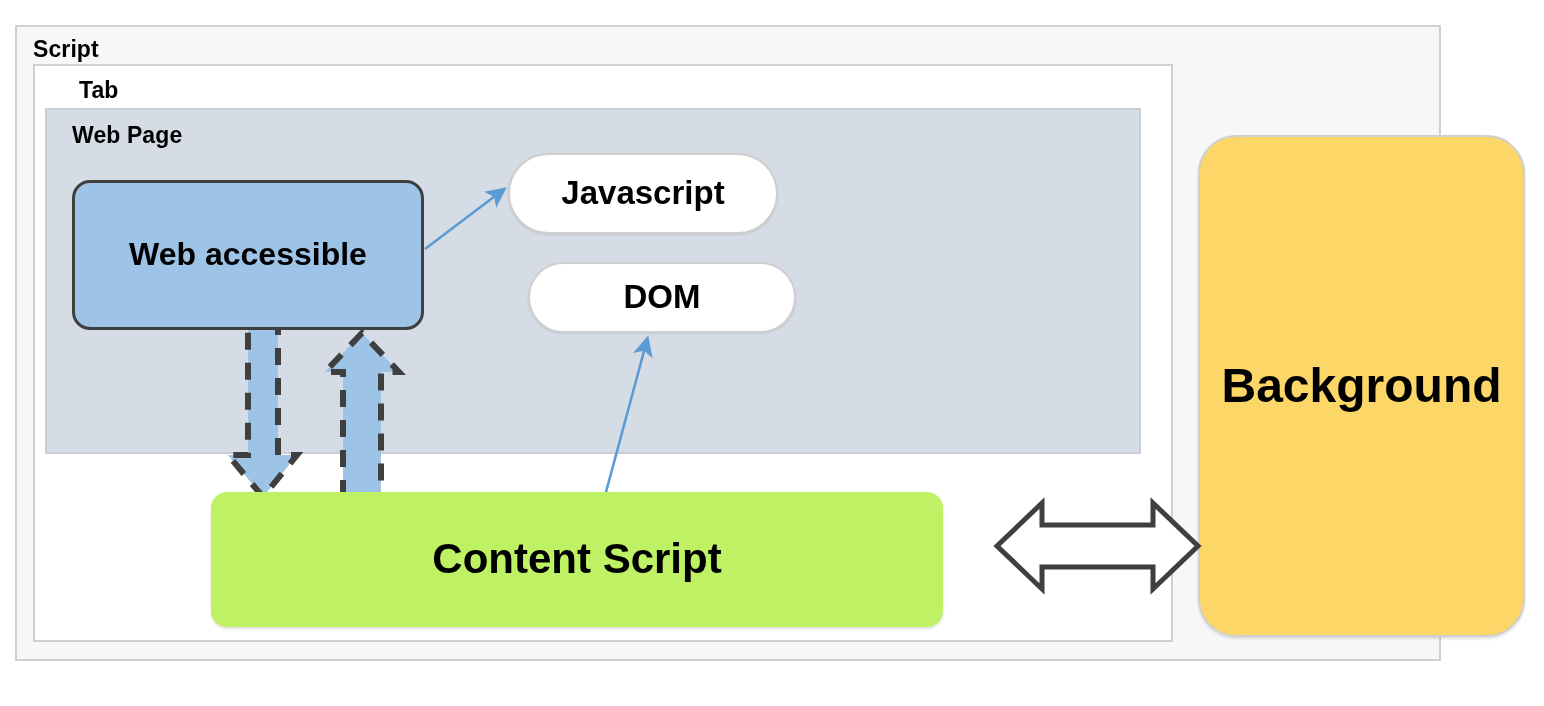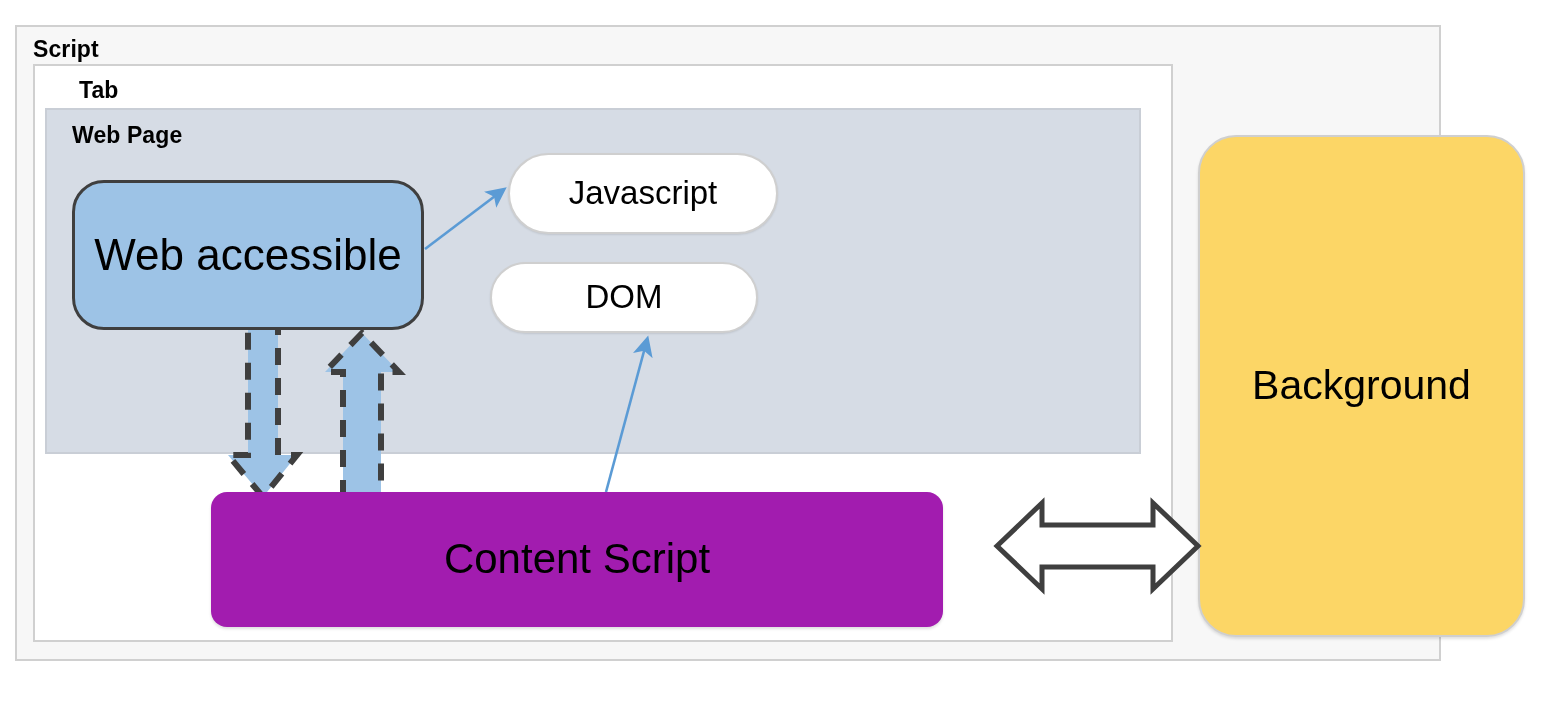--- a/index.html
+++ b/index.html
@@ -60,76 +60,77 @@
   
   .node {
     position: absolute;
     box-sizing: border-box;
     display: flex;
     align-items: center;
     justify-content: center;
     text-align: left;
     color: #000000;
     line-height: 1.16;
+    font-weight: bold;
   }
 
   #web-resources-node {
     left: 72px;
     top: 180px;
     width: 352px;
     height: 150px;
     background: #9dc3e6;
     border: 3px solid #3f3f3f;
-    border-radius: 32px;
-    font-size: 44px;
+    border-radius: 18px;
+    font-size: 32px;
     z-index: 4;
   }
 
   .pill {
     background: #ffffff;
     border: 2px solid #cfcfcf;
     border-radius: 999px;
     font-size: 33px;
     box-shadow: 0 1px 2px rgba(0,0,0,0.10);
     z-index: 4;
   }
   #javascript-node {
     left: 508px;
     top: 153px;
     width: 270px;
     height: 81px;
   }
   #dom-node {
-    left: 490px;
+    left: 528px;
     top: 262px;
     width: 268px;
     height: 71px;
   }
 
   #content-script-node {
     left: 211px;
     top: 492px;
     width: 732px;
     height: 135px;
-    background: #a21caf;
+    background: #bef264;
     border-radius: 16px;
     font-size: 42px;
     box-shadow: 0 2px 3px rgba(0,0,0,0.13);
     z-index: 5;
   }
 
   #background-page-node {
     left: 1198px;
     top: 135px;
     width: 327px;
     height: 502px;
     background: #fcd666;
     border: 2px solid #cfcfcf;
     border-radius: 38px;
-    font-size: 41px;
+    font-size: 48px;
     box-shadow: 0 2px 3px rgba(0,0,0,0.12);
     z-index: 6;
   }
 
   
   #arrow-layer {
     position: absolute;
     left: 0;
     top: 0;
     width: 1544px;

